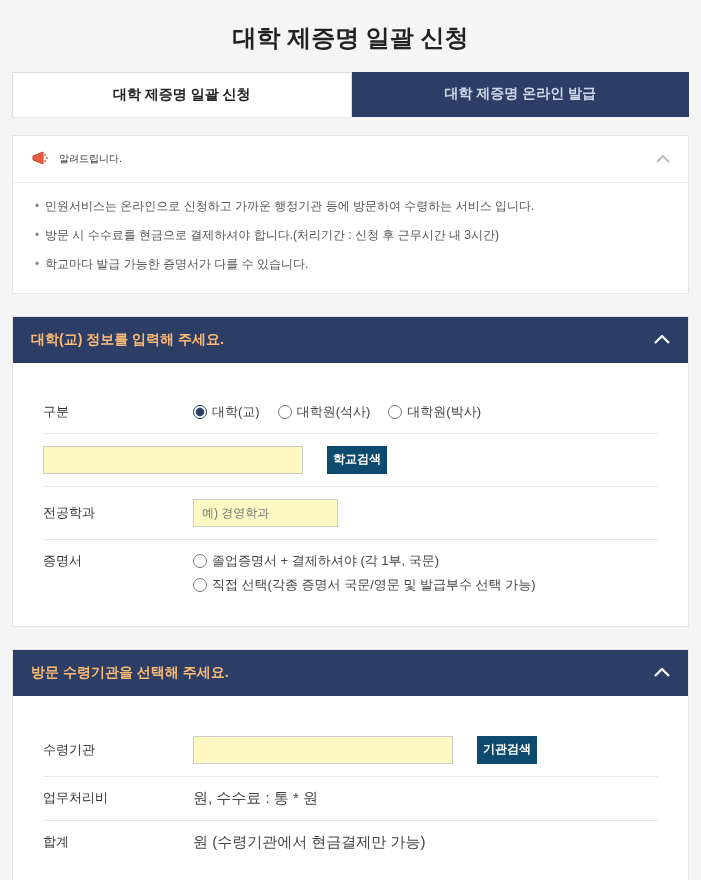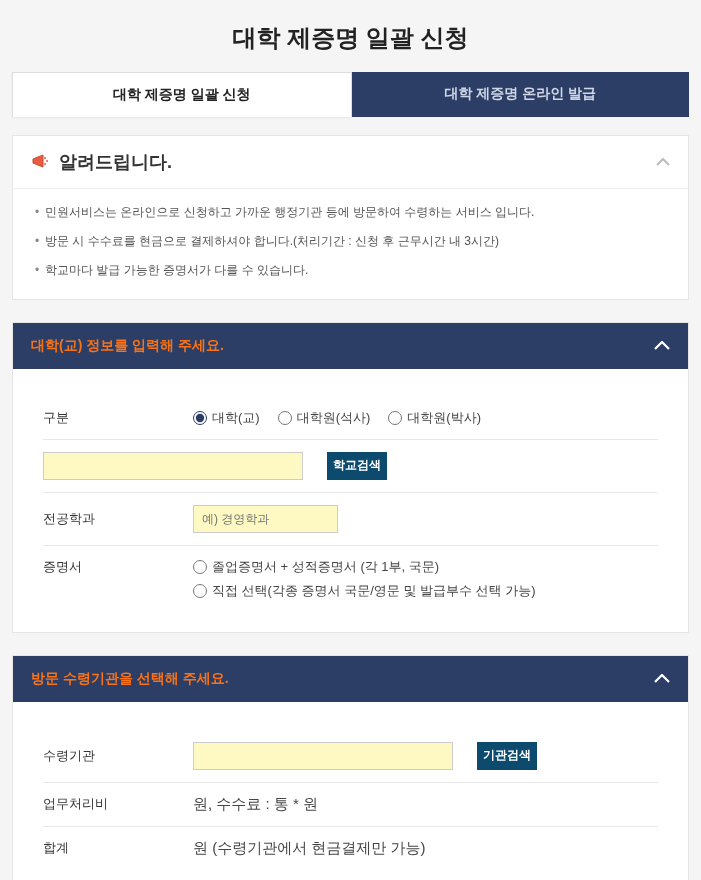--- a/index.html
+++ b/index.html
@@ -54,22 +54,22 @@
       display: flex;
       align-items: center;
       padding: 14px 18px;
       border-bottom: 1px solid #eee;
     }
     .notice-icon {
       margin-right: 8px;
       display: inline-flex;
     }
     .notice-title {
-      font-weight: bold;
-      font-size: 18px;
+      font-weight: normal;
+      font-size: 10px;
     }
     .notice-chevron {
       margin-left: auto;
       color: #bbb;
     }
     .notice-body {
       padding: 14px 22px 18px;
     }
     .notice-body ul {
       list-style: none;
@@ -91,21 +91,21 @@
       left: 0;
       color: #888;
     }
     .panel {
       background: #fff;
       margin: 0 12px 22px;
       border: 1px solid #e5e5e5;
     }
     .panel-header {
       background: #2c3e66;
-      color: #f97316;
+      color: #fdba74;
       padding: 14px 18px;
       display: flex;
       align-items: center;
       font-size: 14px;
       font-weight: bold;
     }
     .panel-chevron {
       margin-left: auto;
       display: inline-flex;
     }
@@ -265,21 +265,21 @@
       <div class="form-content">
         <input type="text" class="text-input short" placeholder="예) 경영학과" style="">
       </div>
     </div>
 
     <div class="form-row multiline">
       <div class="form-label">증명서</div>
       <div class="form-content column">
         <label class="radio-item">
           <input type="radio" name="cert" style="">
-          <span>졸업증명서 + 성적증명서 (각 1부, 국문)</span>
+          <span>졸업증명서 + 결제하셔야 (각 1부, 국문)</span>
         </label>
         <label class="radio-item">
           <input type="radio" name="cert" style="">
           <span>직접 선택(각종 증명서 국문/영문 및 발급부수 선택 가능)</span>
         </label>
       </div>
     </div>
 
   </div>
 </div>

